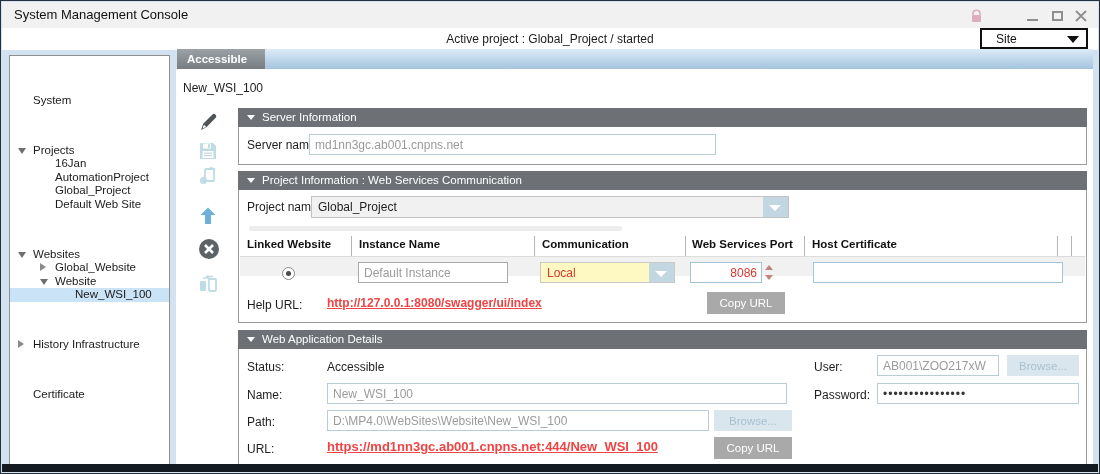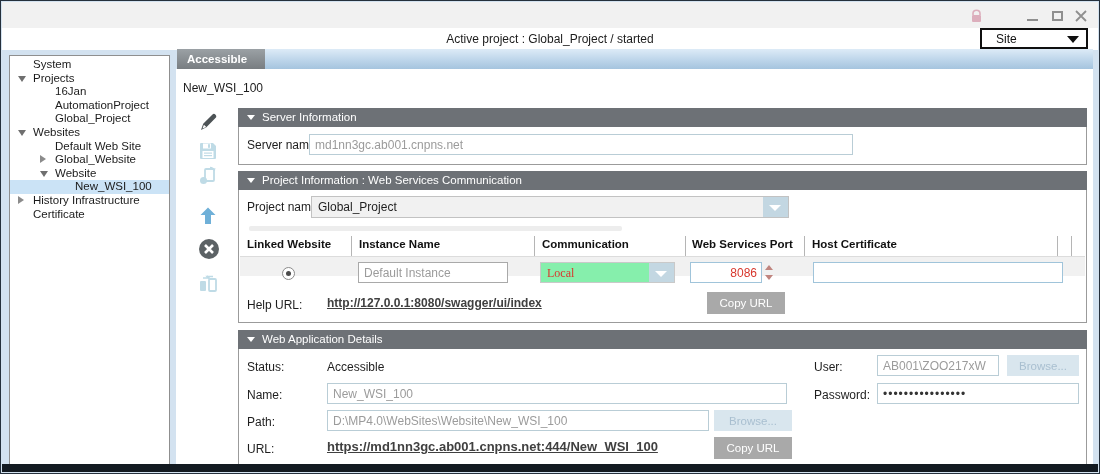--- a/index.html
+++ b/index.html
@@ -23,21 +23,21 @@
   .statusrow { position:absolute; left:1px; top:27px; right:1px; height:22px; background:#ffffff; }
   .activeproj { position:absolute; left:0; right:0; top:4px; text-align:center; font-size:12px; color:#1c1c1c; }
   .menubox { position:absolute; left:978px; top:0px; width:108px; height:21px; background:#fff; border:2px solid #0f0f0f; display:flex; align-items:center; }
   .menubox span.lbl { margin-left:14px; font-size:12px; color:#111; }
   .menu-arrow { position:absolute; right:7px; top:6px; width:0; height:0; border-left:6px solid transparent; border-right:6px solid transparent; border-top:7px solid #0f0f0f; }
   
   .treepanel { position:absolute; left:8px; top:54px; width:161px; height:410px; background:#fff; border:1px solid #8f8f8f; padding-top:2px; overflow:hidden; }
   .titem { position:relative; height:13.6px; line-height:13.6px; font-size:11.5px; color:#1b1b1b; display:flex; align-items:center; white-space:nowrap; }
   .titem.sel { background:#cbe3f6; }
   .arrcell { display:inline-block; width:12px; flex:0 0 12px; position:relative; }
-  .lvl1 { padding-left:8px; }
+  .lvl1 { padding-left:8px;margin-top:36px; }
   .lvl2 { padding-left:30px; }
   .lvl3 { padding-left:62px; }
   .arr { display:inline-block; width:0; height:0; }
   .arr.exp { border-left:4.5px solid transparent; border-right:4.5px solid transparent; border-top:6px solid #6f6f6f; }
   .arr.col { border-top:4.5px solid transparent; border-bottom:4.5px solid transparent; border-left:6px solid #8b8b8b; }
   .tlabel { padding-left:3px; }
   
   .tabstrip-blue { position:absolute; left:262px; top:48px; width:830px; height:20px;
      background:linear-gradient(180deg,#ddebf7 0%,#bdd5ea 55%,#a5c4de 100%); border-top-left-radius:3px; }
   .tab-mgmt { position:absolute; left:176px; top:48px; width:88px; height:20px;
@@ -56,48 +56,49 @@
   .flabel { position:absolute; font-size:12px; color:#1e1e1e; white-space:nowrap; }
   .tinput { position:absolute; height:21px; border:1px solid #b9cdd6; background:#fff; font-family:"Liberation Sans",sans-serif;
      font-size:12px; color:#9b9b9b; padding:0 5px; }
   .tinput.dark { color:#333; }
   
   .combo { position:absolute; height:22px; border:1px solid #c2c2c2; background:#f1f1f1; display:flex; }
   .combo .val { flex:1; line-height:20px; padding-left:6px; font-size:12px; color:#1e1e1e; overflow:hidden; white-space:nowrap; }
   .combo .btn { width:25px; background:#c3d7e2; position:relative; }
   .combo .btn .ca { position:absolute; left:6px; top:8px; width:0; height:0;
       border-left:6px solid transparent; border-right:6px solid transparent; border-top:6px solid #fff; }
-  .combo.red { background:#86efac; border-color:#c9c9c9;font-family:Liberation Serif, serif; }
+  .combo.red { background:#fef9c3; border-color:#c9c9c9; }
   .combo.red .val { color:#d8372d; }
   
   .scrollstrip { position:absolute; height:5px; background:#ededed; border-radius:2px; }
   .th { position:absolute; font-size:11.5px; font-weight:bold; color:#111; white-space:nowrap; }
   .vsep { position:absolute; width:1px; height:20px; background:#b5b5b5; }
   .trow { position:absolute; left:1px; right:1px; height:20px; background:#f1f1f1; border-top:1px solid #dcdcdc; }
   .radio { position:absolute; width:13px; height:13px; border:1px solid #8a8a8a; border-radius:50%; background:#fff; }
   .radio .dot { position:absolute; left:3px; top:3px; width:5px; height:5px; border-radius:50%; background:#4b4b4b; }
   .portbox { position:absolute; height:21px; border:1px solid #a0c4da; background:#fff; font-size:12px;
      color:#d8372d; text-align:right; padding:3px 4px 0 0; }
   .spin { position:absolute; width:12px; height:21px; }
   .spin .up { position:absolute; left:2px; top:3px; width:0; height:0; border-left:4px solid transparent; border-right:4px solid transparent; border-bottom:5px solid #c0857f; }
   .spin .dn { position:absolute; left:2px; bottom:3px; width:0; height:0; border-left:4px solid transparent; border-right:4px solid transparent; border-top:5px solid #c0857f; }
   .hostinput { position:absolute; height:21px; border:1px solid #a0c4da; background:#fff; }
   
-  .link { position:absolute; color:#404040; font-weight:bold; text-decoration:underline; font-size:12px; white-space:nowrap; cursor:pointer; }
+  .link { position:absolute; color:#ef4444; font-weight:bold; text-decoration:underline; font-size:12px; white-space:nowrap; cursor:pointer; }
   .link.big { font-size:13px; }
   .gbtn { position:absolute; background:#a9a9a9; color:#fff; font-size:11.5px; text-align:center; border:none; font-family:"Liberation Sans",sans-serif; }
   .gbtn.disabled { background:#d9e6ee; color:#a9bfd0; }
   .bottomband { position:absolute; left:1px; right:1px; bottom:1px; height:8px; background:#131a21; }
 </style>
 </head>
 <body>
 
 <div id="window">
 
   <div class="titlebar">
+    <div class="title">System Management Console</div>
     <div class="winbtn btn-lock">
       <svg width="13" height="14" viewBox="0 0 13 14">
           <path d="M3 6V4.5C3 2.6 4.5 1.2 6.5 1.2S10 2.6 10 4.5V6" fill="none" stroke="#dcaebc" stroke-width="1.6"></path>
           <rect x="2" y="6" width="9" height="7" rx="1" fill="#dcaebc"></rect>
         </svg>
     </div>
     <div class="winbtn btn-min">
         <div class="min-glyph"></div>
       </div>
     <div class="winbtn btn-max">
@@ -132,27 +133,27 @@
         <span class="tlabel">16Jan</span>
       </div>
     <div class="titem lvl2">
         <span class="arrcell"></span>
         <span class="tlabel">AutomationProject</span>
       </div>
     <div class="titem lvl2">
         <span class="arrcell"></span>
         <span class="tlabel">Global_Project</span>
       </div>
+    <div class="titem lvl2">
+        <span class="arrcell"></span>
+        <span class="tlabel">Default Web Site</span>
+      </div>
     <div class="titem lvl1">
         <span class="arrcell"><span class="arr exp"></span></span>
         <span class="tlabel">Websites</span>
-      </div>
-    <div class="titem lvl2">
-        <span class="arrcell"></span>
-        <span class="tlabel">Default Web Site</span>
       </div>
     <div class="titem lvl2">
         <span class="arrcell"><span class="arr col"></span></span>
         <span class="tlabel">Global_Website</span>
       </div>
     <div class="titem lvl2">
         <span class="arrcell"><span class="arr exp"></span></span>
         <span class="tlabel">Website</span>
       </div>
     <div class="titem lvl3 sel">
@@ -215,21 +216,21 @@
         <path d="M6 5h6l-2-2.2M16 3.5h-6l2 2.2" stroke="#bfdbe6" stroke-width="1.5" fill="none"></path>
       </svg>
   </div>
 
   <div class="sechdr" style="top:107px">
     <span class="tri"></span>
     <span>Server Information</span>
   </div>
   <div class="secbox" style="top:126px; height:38px">
     <div class="flabel" style="left:8px; top:11px">Server name:</div>
-    <input class="tinput" style="left: 70px; top: 7px; width: 544px;" readonly="" value="md1nn3gc.ab001.cnpns.net">
+    <input class="tinput" style="left: 70px; top: 7px; width: 407px;" readonly="" value="md1nn3gc.ab001.cnpns.net">
   </div>
 
   <div class="sechdr" style="top:170px">
     <span class="tri"></span>
     <span>Project Information : Web Services Communication</span>
   </div>
   <div class="secbox" style="top:189px; height:133px">
     <div class="flabel" style="left:8px; top:10px">Project name:</div>
     <div class="combo" style="left:72px; top:6px; width:478px">
       <span class="val">Global_Project</span>

